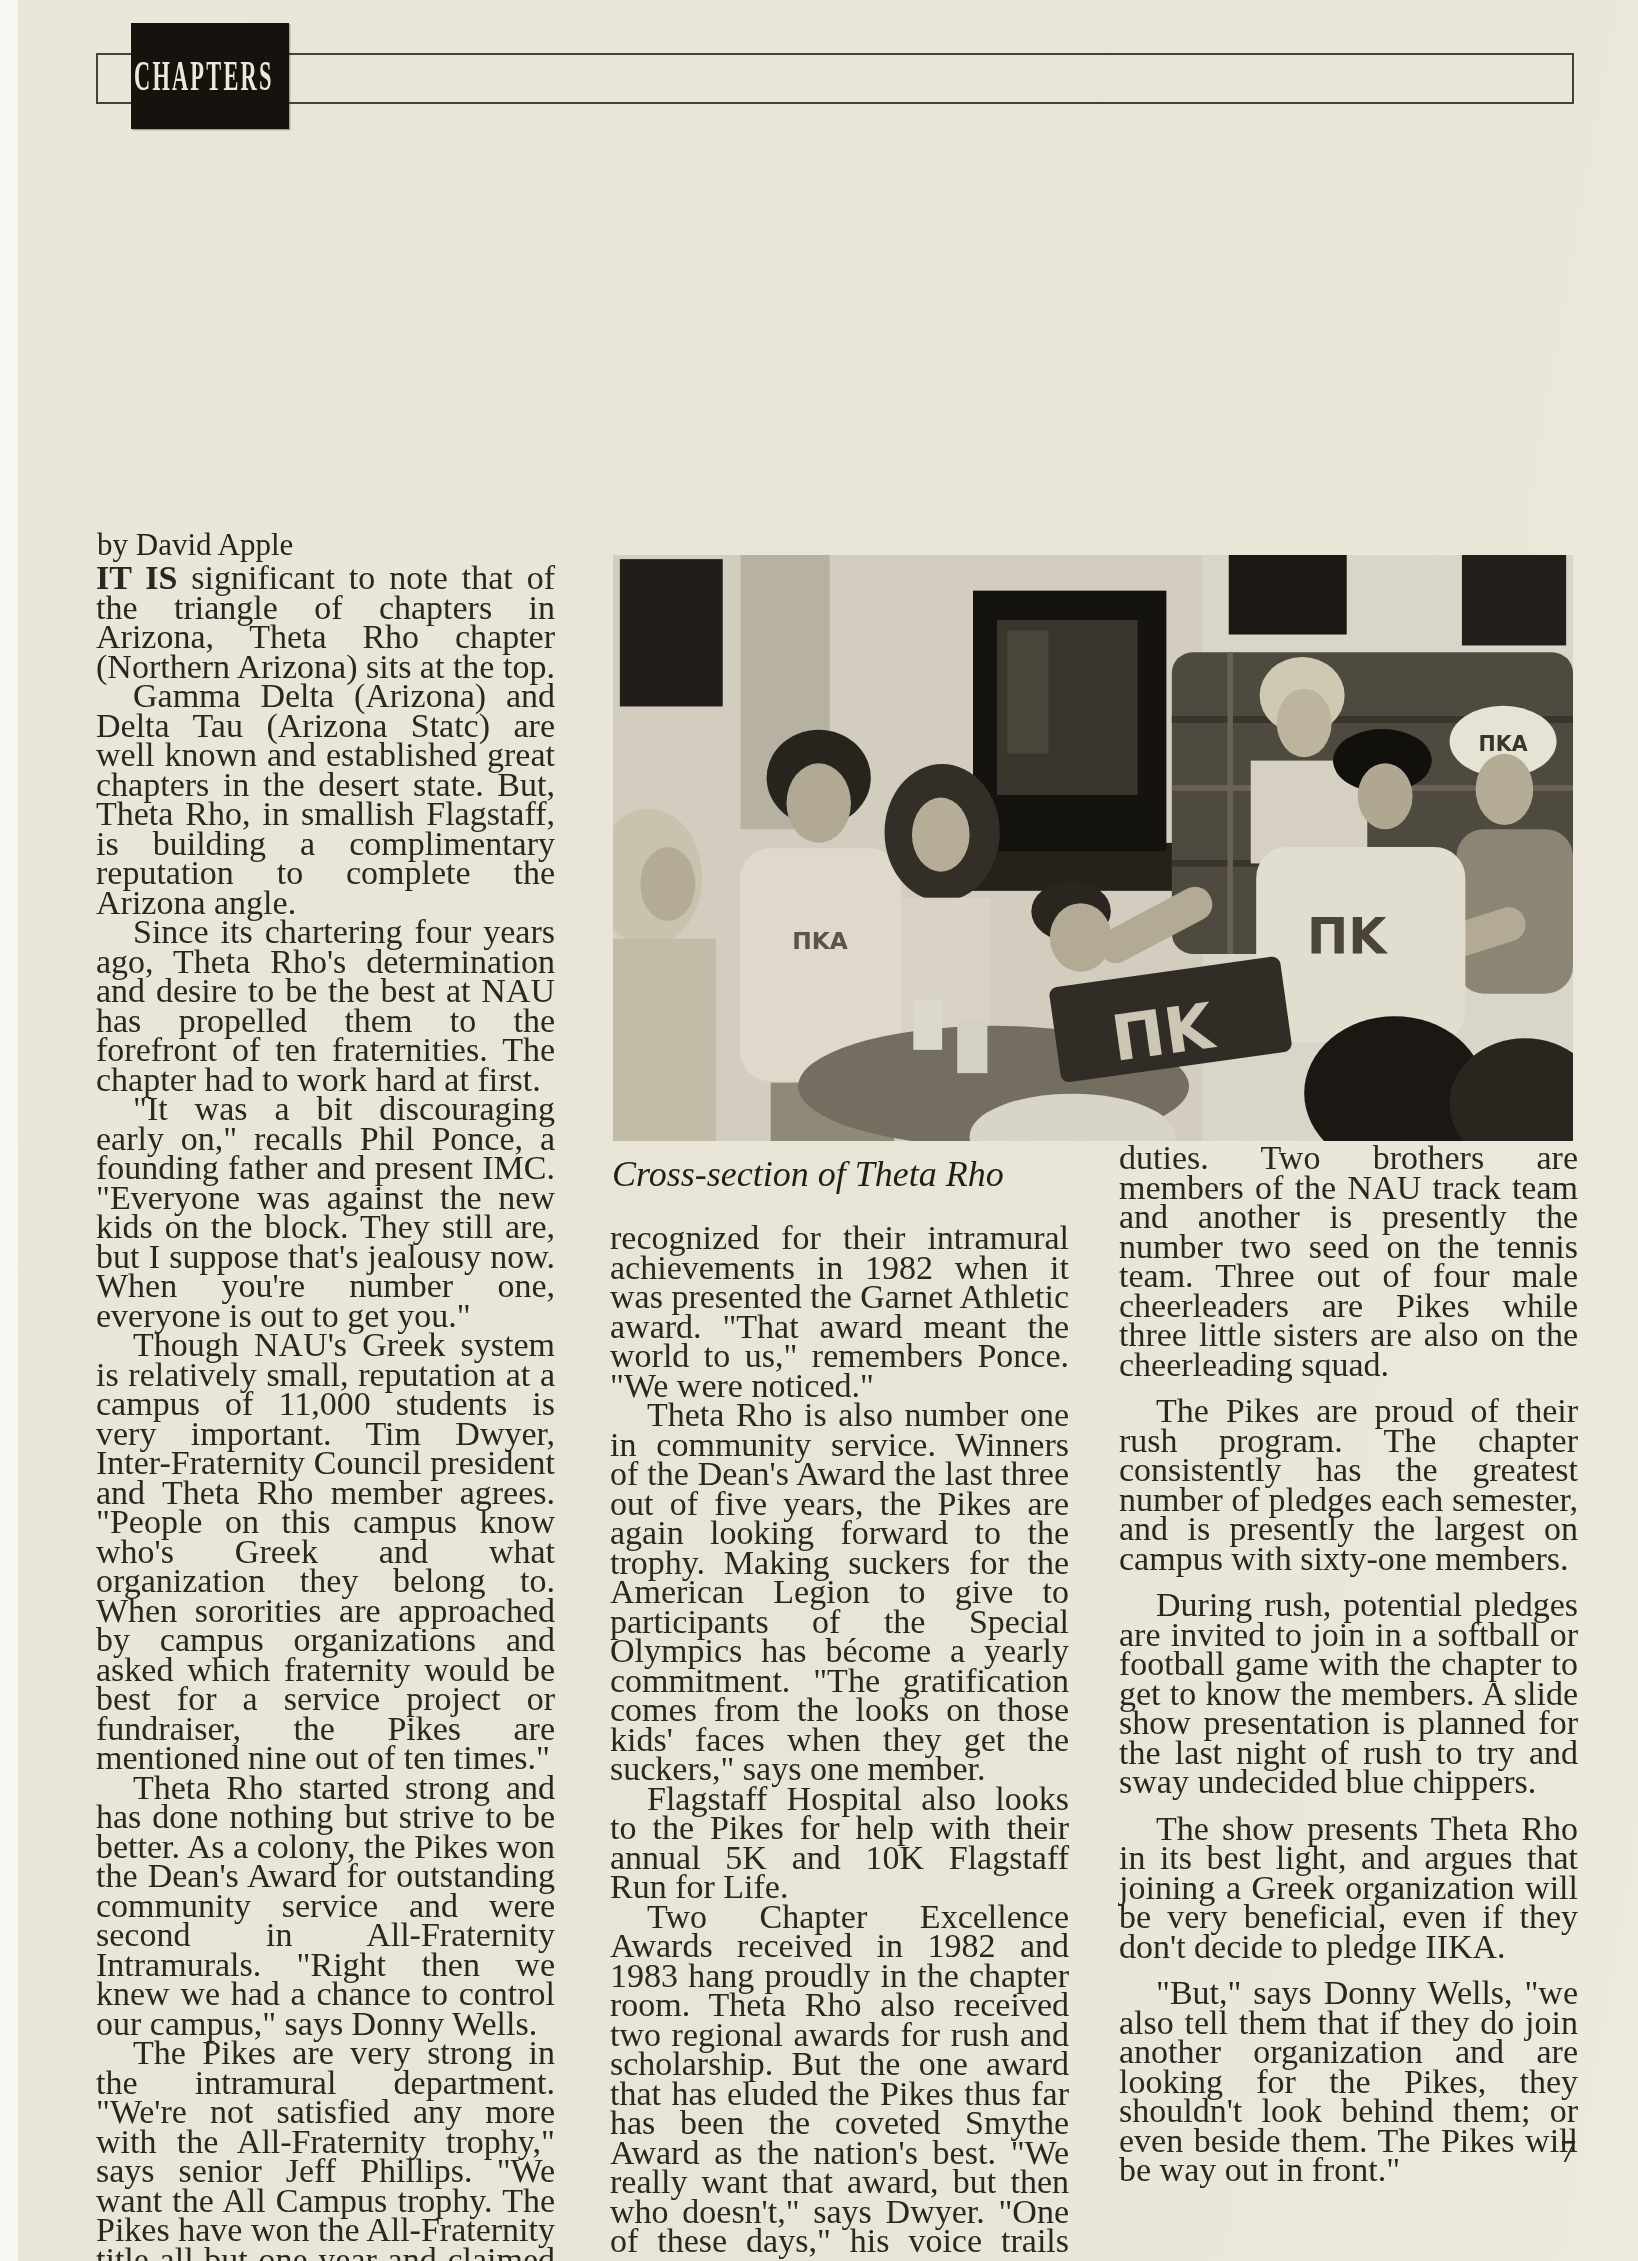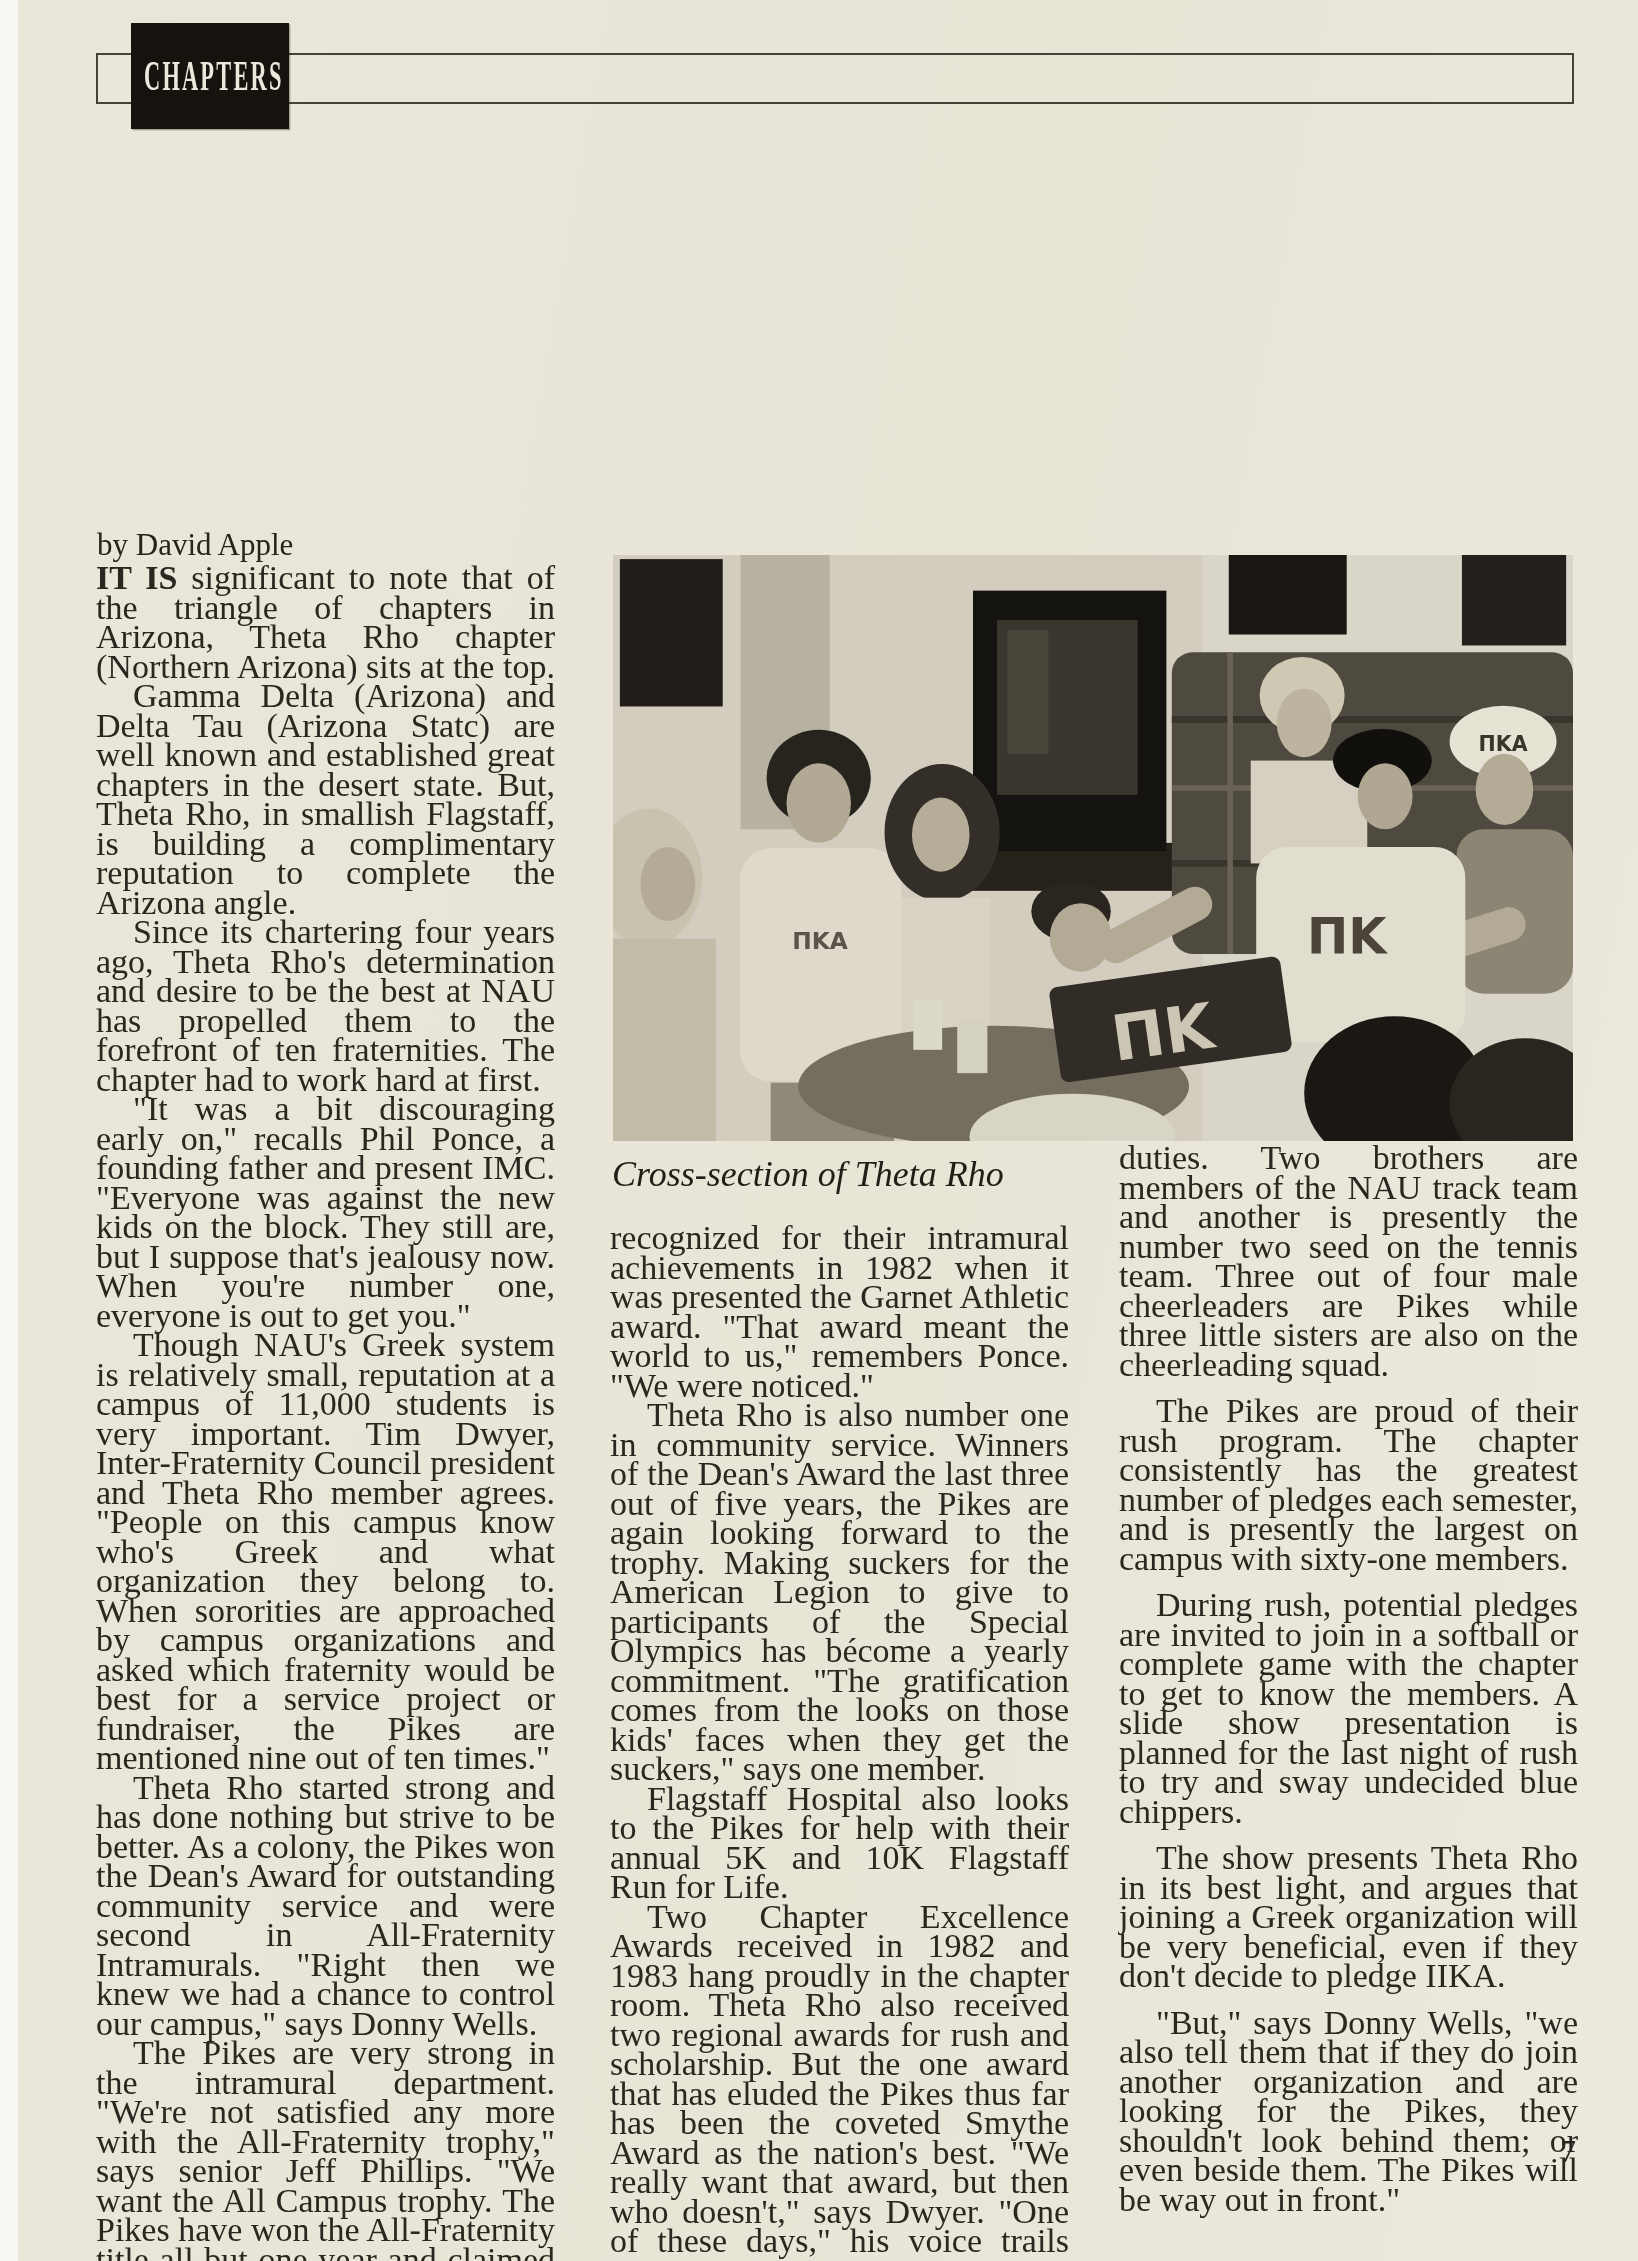--- a/index.html
+++ b/index.html
@@ -9,21 +9,21 @@
     font-family:"Liberation Serif", serif;
     color:#2b2720; overflow:hidden;
   }
   .scan-edge { position:absolute; left:0; top:0; width:18px; height:100%;
     background:#f7f6f2; }
 
   
   .band { position:absolute; left:96px; top:53px; width:1478px; height:51px;
     border:2.7px solid #46423a; box-sizing:border-box; }
   .kicker-box { position:absolute; left:131px; top:22.6px; width:158px; height:106px;
-    background:#16130f; display:flex; align-items:center; padding:0 13px;
+    background:#16130f; display:flex; align-items:center; padding:0 3px;
     box-sizing:border-box; box-shadow:1.4px 1.4px 0 rgba(40,36,30,.35); }
   .kicker { display:inline-block; white-space:nowrap; transform-origin:left center;
     font-family:"Liberation Serif", serif; font-weight:bold; font-size:42px;
     letter-spacing:4.1px; color:#ece8dc; }
 
   
   .headline { position:absolute; left:93px; top:132px; width:1486px;
     font-family:"Liberation Sans", sans-serif; font-weight:bold; color:#17140f; }
   .hl-line { height:173px; line-height:173px; }
   .hl-line > span { display:inline-block; white-space:nowrap;
@@ -169,20 +169,20 @@
       <p>recognized for their intramural achievements in 1982 when it was presented the Garnet Athletic award. "That award meant the world to us," remembers Ponce. "We were noticed."</p>
       <p>Theta Rho is also number one in community service. Winners of the Dean's Award the last three out of five years, the Pikes are again looking forward to the trophy. Making suckers for the American Legion to give to participants of the Special Olympics has bécome a yearly commitment. "The gratification comes from the looks on those kids' faces when they get the suckers," says one member.</p>
       <p>Flagstaff Hospital also looks to the Pikes for help with their annual 5K and 10K Flagstaff Run for Life.</p>
       <p>Two Chapter Excellence Awards received in 1982 and 1983 hang proudly in the chapter room. Theta Rho also received two regional awards for rush and scholarship. But the one award that has eluded the Pikes thus far has been the coveted Smythe Award as the nation's best. "We really want that award, but then who doesn't," says Dwyer. "One of these days," his voice trails away.</p>
       <p>Recently, Theta Rho has activated three varsity athletes with other Pikes taking part in cheerleading</p>
     </div>
 
   <div class="col col-3">
       <p>duties. Two brothers are members of the NAU track team and another is presently the number two seed on the tennis team. Three out of four male cheerleaders are Pikes while three little sisters are also on the cheerleading squad.</p>
       <p>The Pikes are proud of their rush program. The chapter consistently has the greatest number of pledges each semester, and is presently the largest on campus with sixty-one members.</p>
-      <p>During rush, potential pledges are invited to join in a softball or complete game with the chapter to get to know the members. A slide show presentation is planned for the last night of rush to try and sway undecided blue chippers.</p>
+      <p>During rush, potential pledges are invited to join in a softball or football game with the chapter to get to know the members. A slide show presentation is planned for the last night of rush to try and sway undecided blue chippers.</p>
       <p>The show presents Theta Rho in its best light, and argues that joining a Greek organization will be very beneficial, even if they don't decide to pledge IIKA.</p>
       <p>"But," says Donny Wells, "we also tell them that if they do join another organization and are looking for the Pikes, they shouldn't look behind them; or even beside them. The Pikes will be way out in front."</p>
     </div>
 
   <div class="page-number">7</div>
 </div>
 
 
 </body></html>

